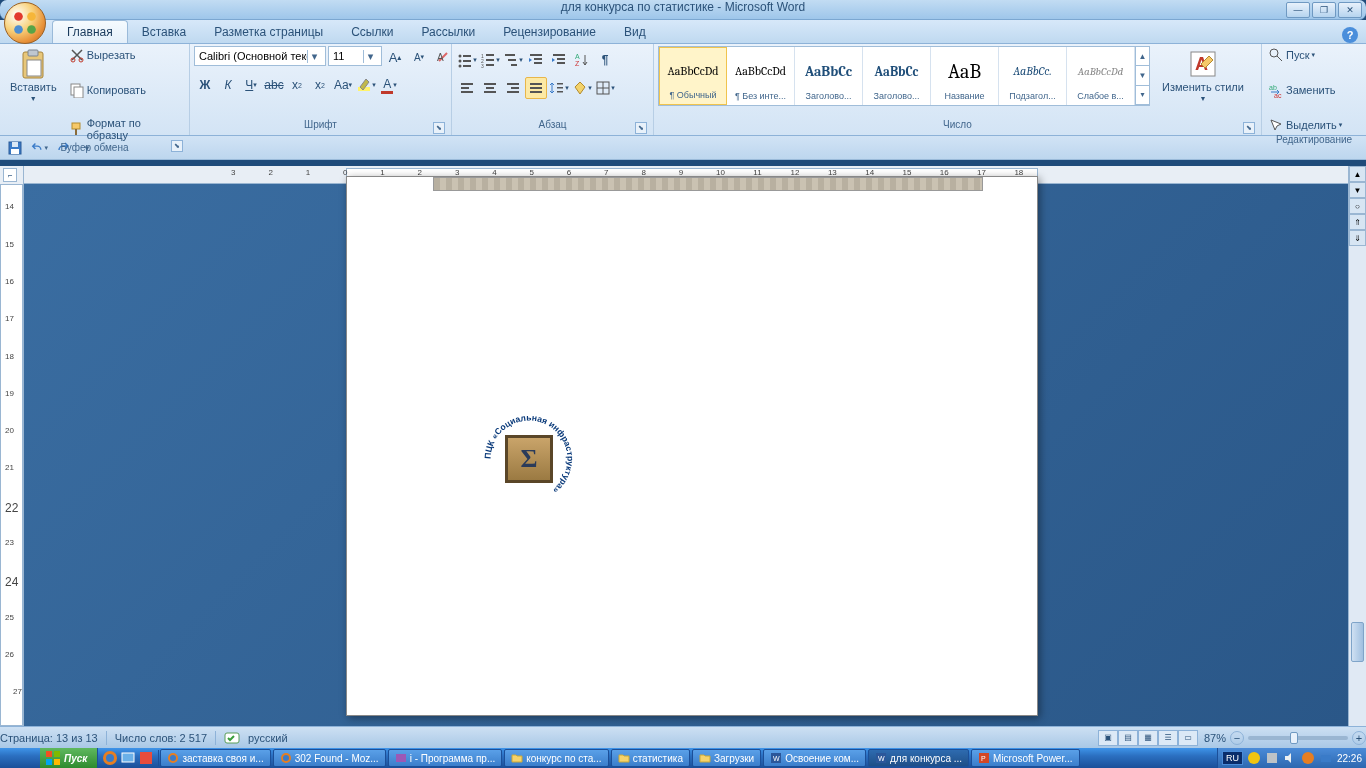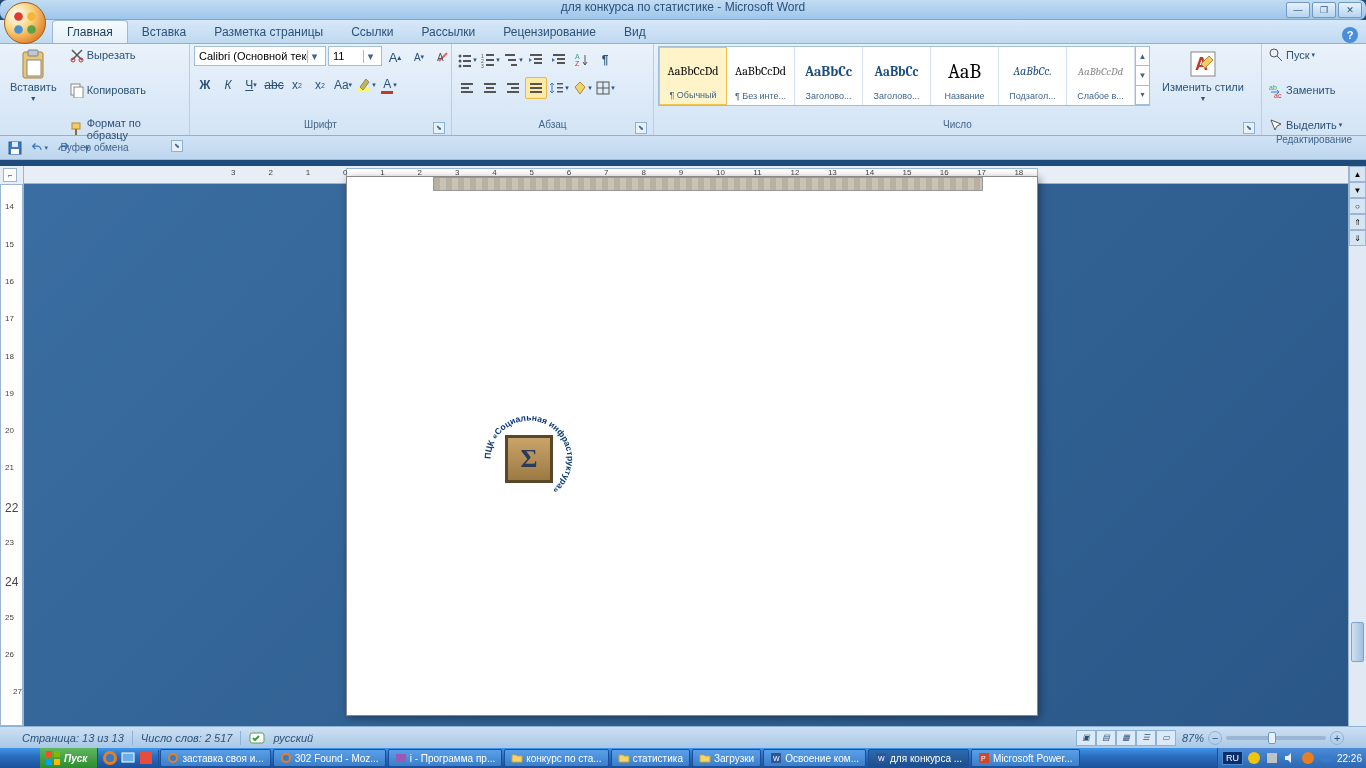--- a/index.html
+++ b/index.html
@@ -50,21 +50,21 @@
 .page-viewport{position:absolute;top:18px;left:0;right:0;bottom:0;background:linear-gradient(135deg,#3a6da1 0%,#2a5788 100%);}
 .page{position:absolute;background:#fff;box-shadow:2px 2px 8px rgba(0,0,0,.4);border:1px solid #888;}
 .header-strip{position:absolute;top:0;left:86px;right:54px;height:14px;background:repeating-linear-gradient(90deg,#b8b0a0 0 6px,#cac2b2 6px 12px);border:1px solid #999;}
 .logo-badge{position:absolute;width:96px;height:96px;border-radius:50%;display:flex;align-items:center;justify-content:center;}
 .logo-ring{position:absolute;inset:0;}
 .logo-center{width:48px;height:48px;background:linear-gradient(#c9a46a,#9b7a42);border:3px solid #5a4628;display:flex;align-items:center;justify-content:center;transform:rotate(0deg);}
 .logo-center span{font-size:26px;color:#2a3b5a;font-weight:bold;font-family:serif;}
 .vscroll{width:18px;background:#e0e9f4;border-left:1px solid #9ab6d2;position:relative;}
 .vscroll .thumb{position:absolute;left:2px;right:2px;background:linear-gradient(90deg,#cfe0f2,#9fbfe0);border:1px solid #7fa4c9;border-radius:2px;}
 .vscroll .arr{height:16px;border:1px solid #9ab6d2;background:#d7e5f3;font-size:8px;display:flex;align-items:center;justify-content:center;cursor:pointer;}
-.statusbar{position:absolute;left:0;right:0;bottom:20px;height:22px;background:linear-gradient(#cde0f3,#a9c8e6);border-top:1px solid #8db2d8;display:flex;align-items:center;font-size:11px;color:#2b5279;padding:0 22px;font-style:italic;}
+.statusbar{position:absolute;left:0;right:0;bottom:20px;height:22px;background:linear-gradient(#cde0f3,#a9c8e6);border-top:1px solid #8db2d8;display:flex;align-items:center;font-size:11px;color:#2b5279;padding:0 0;}
 .statusbar .sep{width:1px;height:14px;background:#8db2d8;margin:0 8px;}
 .view-btns{display:flex;margin-left:auto;gap:0;}
 .view-btns div{width:20px;height:16px;border:1px solid #8db2d8;background:#dce9f6;cursor:pointer;font-size:8px;display:flex;align-items:center;justify-content:center;}
 .zoom{display:flex;align-items:center;gap:4px;margin-left:6px;}
 .zoom-track{width:100px;height:4px;background:#9ab6d2;position:relative;border-radius:2px;}
 .zoom-thumb{position:absolute;top:-4px;width:8px;height:12px;background:#e8f1fb;border:1px solid #6f99c2;border-radius:2px;}
 .taskbar{position:absolute;left:0;right:0;bottom:0;height:20px;background:linear-gradient(#3f94e9,#2b6fc0 40%,#1b4f99);display:flex;align-items:center;font-size:10px;color:#fff;padding-left:40px;}
 .start{height:20px;padding:0 10px 0 6px;background:linear-gradient(#5fb85f,#2e8b2e);display:flex;align-items:center;gap:4px;font-weight:bold;font-style:italic;border-right:1px solid #1b4f99;cursor:pointer;}
 .ql{display:flex;gap:2px;padding:0 4px;border-right:1px solid #1b4f99;}
 .ql div{width:16px;height:16px;cursor:pointer;}

